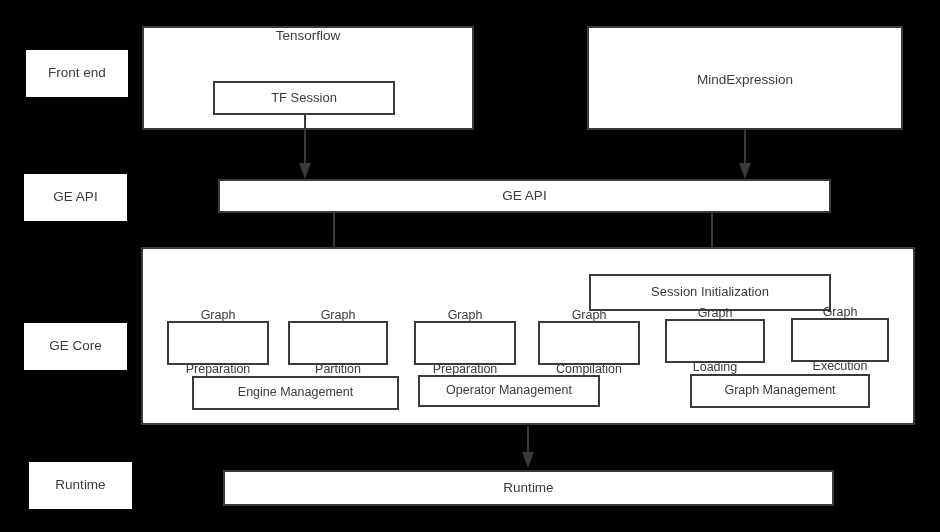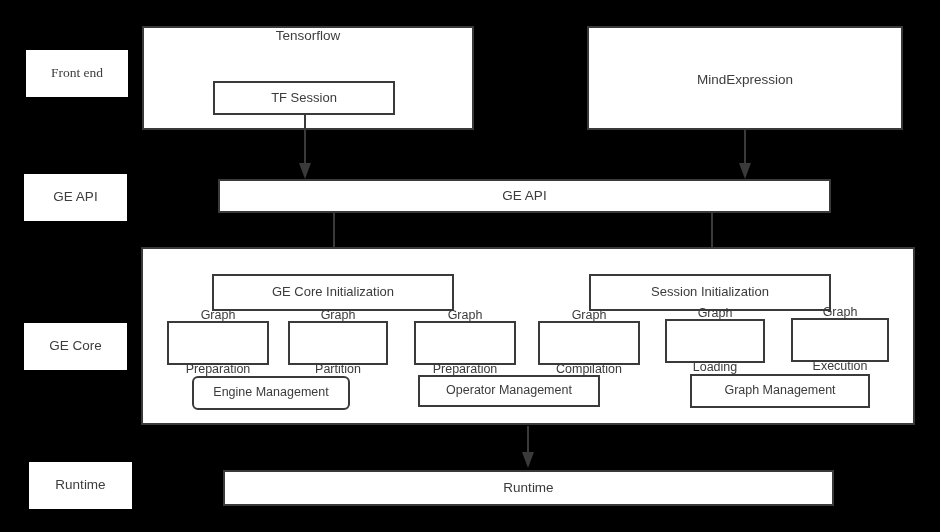--- a/index.html
+++ b/index.html
@@ -62,21 +62,21 @@
   .arrow {
     position: absolute;
   }
   .arrow svg { display: block; }
 </style>
 </head>
 <body>
 
 <div id="canvas">
 
-  <div class="box layer-label" style="left:26px; top:50px; width:102px; height:47px;font-family:Liberation Serif, serif;">
+  <div class="box layer-label" style="left:26px; top:50px; width:102px; height:47px;">
     <span>Front end</span>
   </div>
 
   <div class="box layer-label" style="left:24px; top:174px; width:103px; height:47px;">
     <span>GE API</span>
   </div>
 
   <div class="box layer-label" style="left:24px; top:323px; width:103px; height:47px;align-items:center;">
     <span>GE Core</span>
   </div>
@@ -123,23 +123,20 @@
 
   <div class="arrow" style="left:703px; top:213px;">
     <svg width="18" height="63" viewBox="0 0 18 63">
       <line x1="9" y1="0" x2="9" y2="49" stroke="#3a3a3a" stroke-width="2"></line>
       <polygon points="9,61 3,45 15,45" fill="#3a3a3a"></polygon>
     </svg>
   </div>
 
   <div class="container" style="left:141px; top:247px; width:774px; height:178px;"></div>
 
-  <div class="box inner" style="left:212px; top:274px; width:242px; height:37px;">
-    <span>GE Core Initialization</span>
-  </div>
 
   <div class="box inner" style="left:589px; top:274px; width:242px; height:37px;">
     <span>Session Initialization</span>
   </div>
 
   <div class="box inner-sm" style="left:167px; top:321px; width:102px; height:44px; flex-direction:column;">
     <span>Graph</span>
     <span>Preparation</span>
   </div>
 
@@ -161,21 +158,21 @@
   <div class="box inner-sm" style="left:665px; top:319px; width:100px; height:44px; flex-direction:column;">
     <span>Graph</span>
     <span>Loading</span>
   </div>
 
   <div class="box inner-sm" style="left:791px; top:318px; width:98px; height:44px; flex-direction:column;">
     <span>Graph</span>
     <span>Execution</span>
   </div>
 
-  <div class="box inner-sm" style="left:192px; top:376px; width:158px; height:34px;border-radius:6px;">
+  <div class="box inner-sm" style="left:192px; top:376px; width:207px; height:34px;">
     <span>Engine Management</span>
   </div>
 
   <div class="box inner-sm" style="left:418px; top:375px; width:182px; height:32px;">
     <span>Operator Management</span>
   </div>
 
   <div class="box inner-sm" style="left:690px; top:374px; width:180px; height:34px;">
     <span>Graph Management</span>
   </div>

